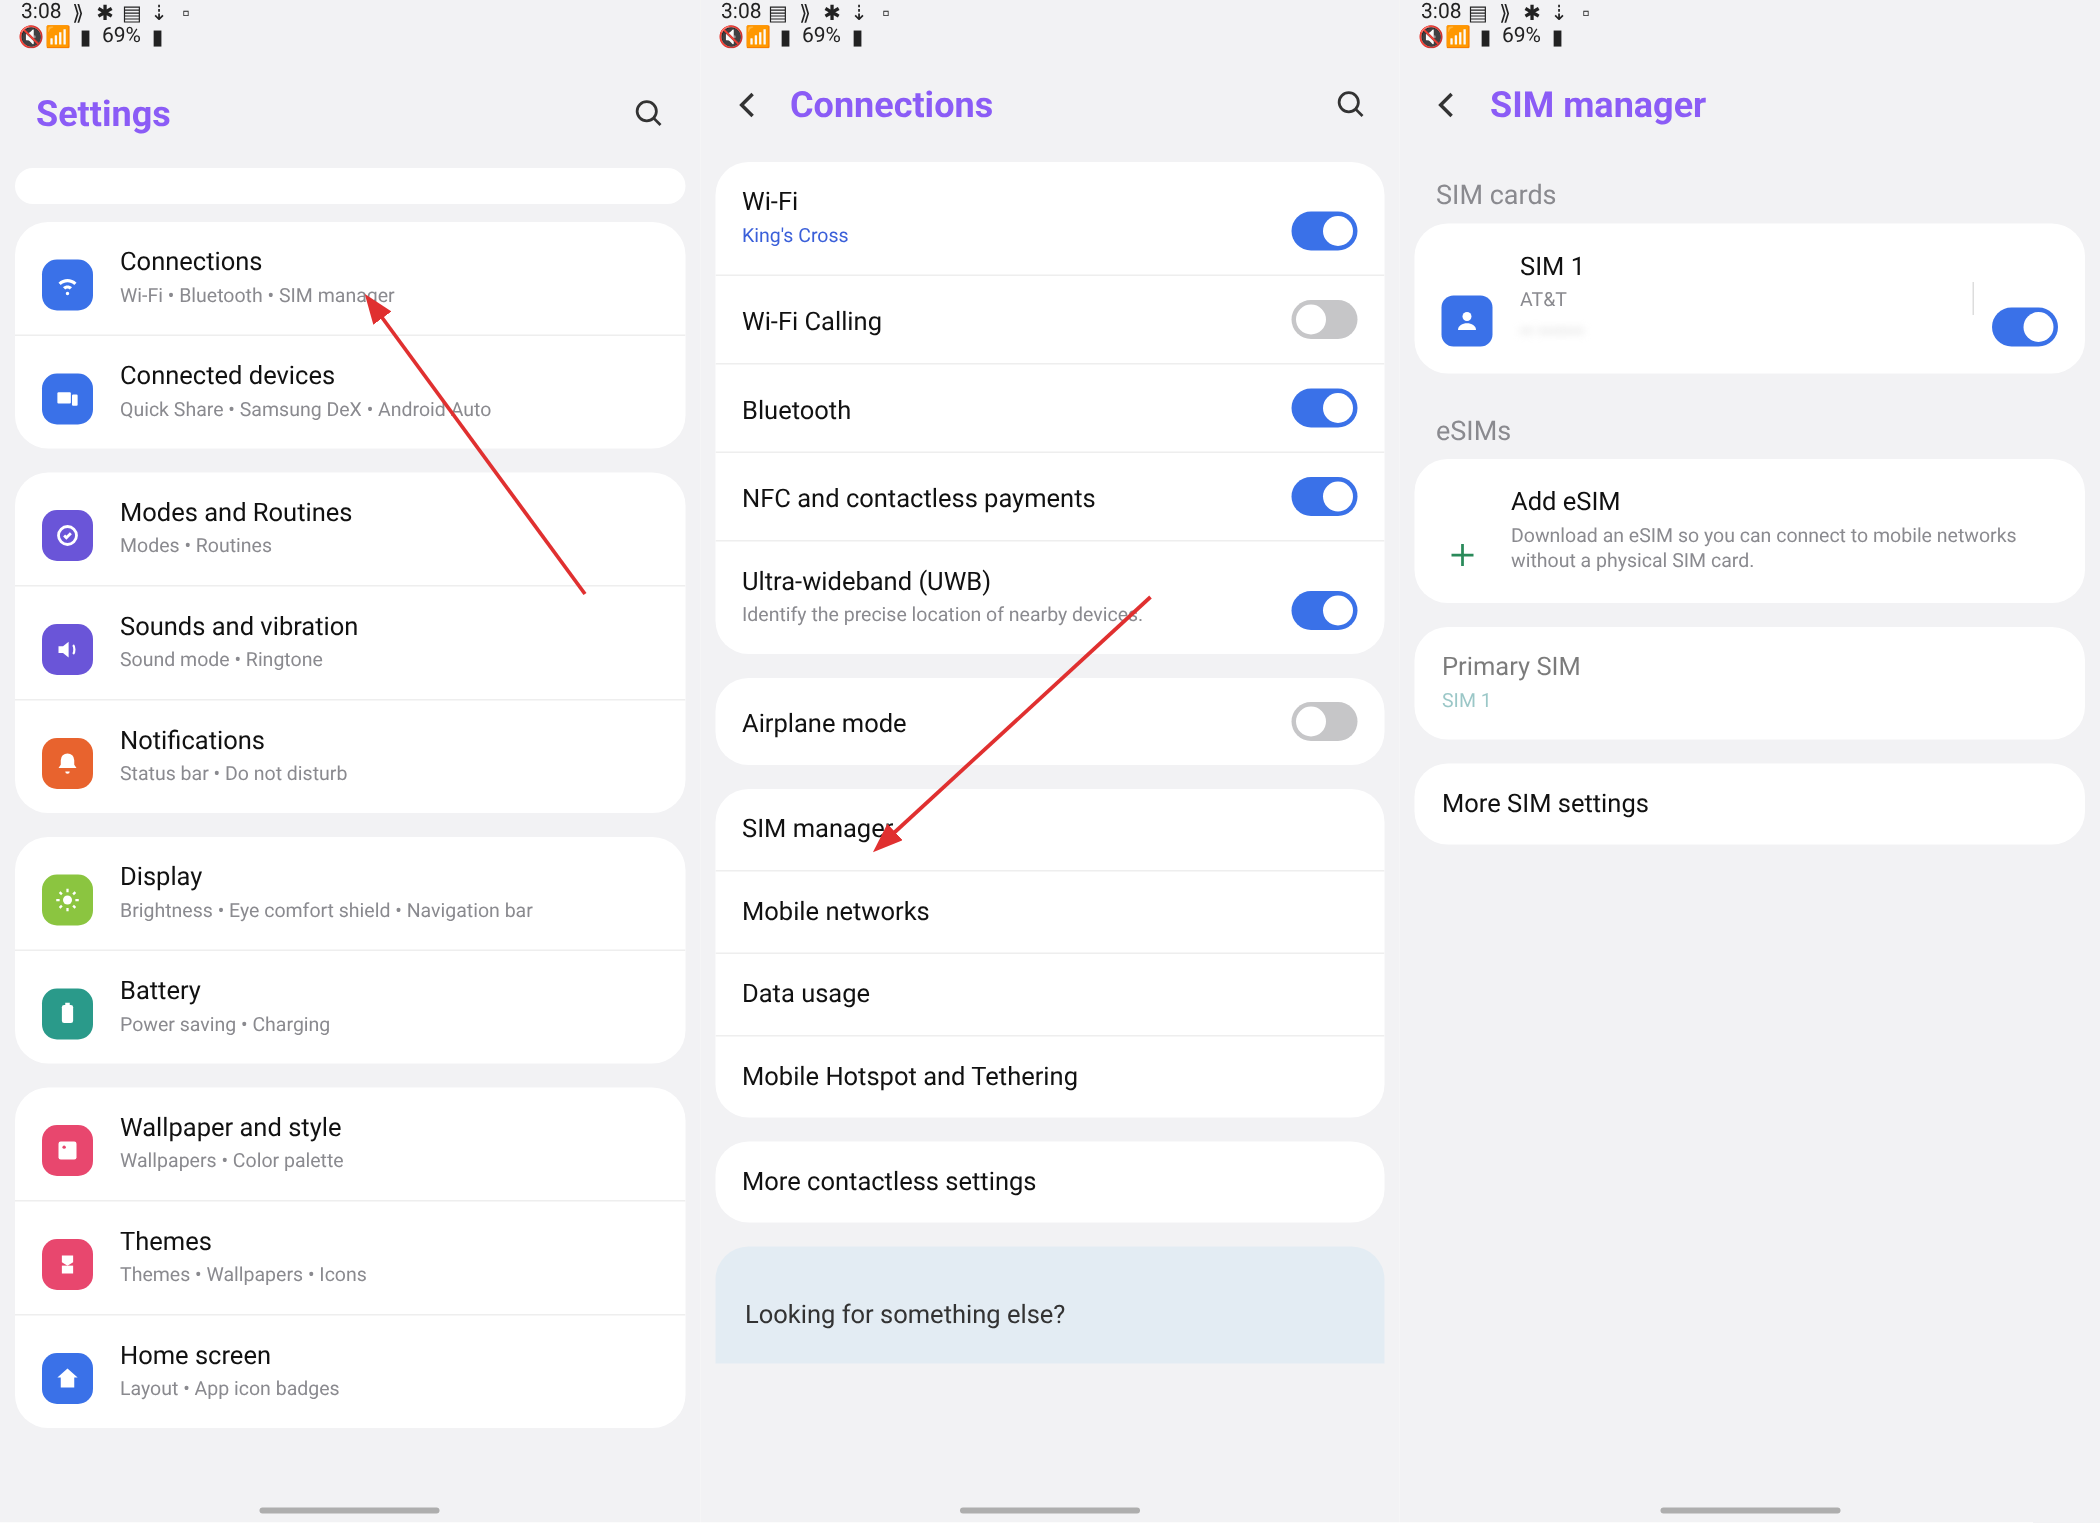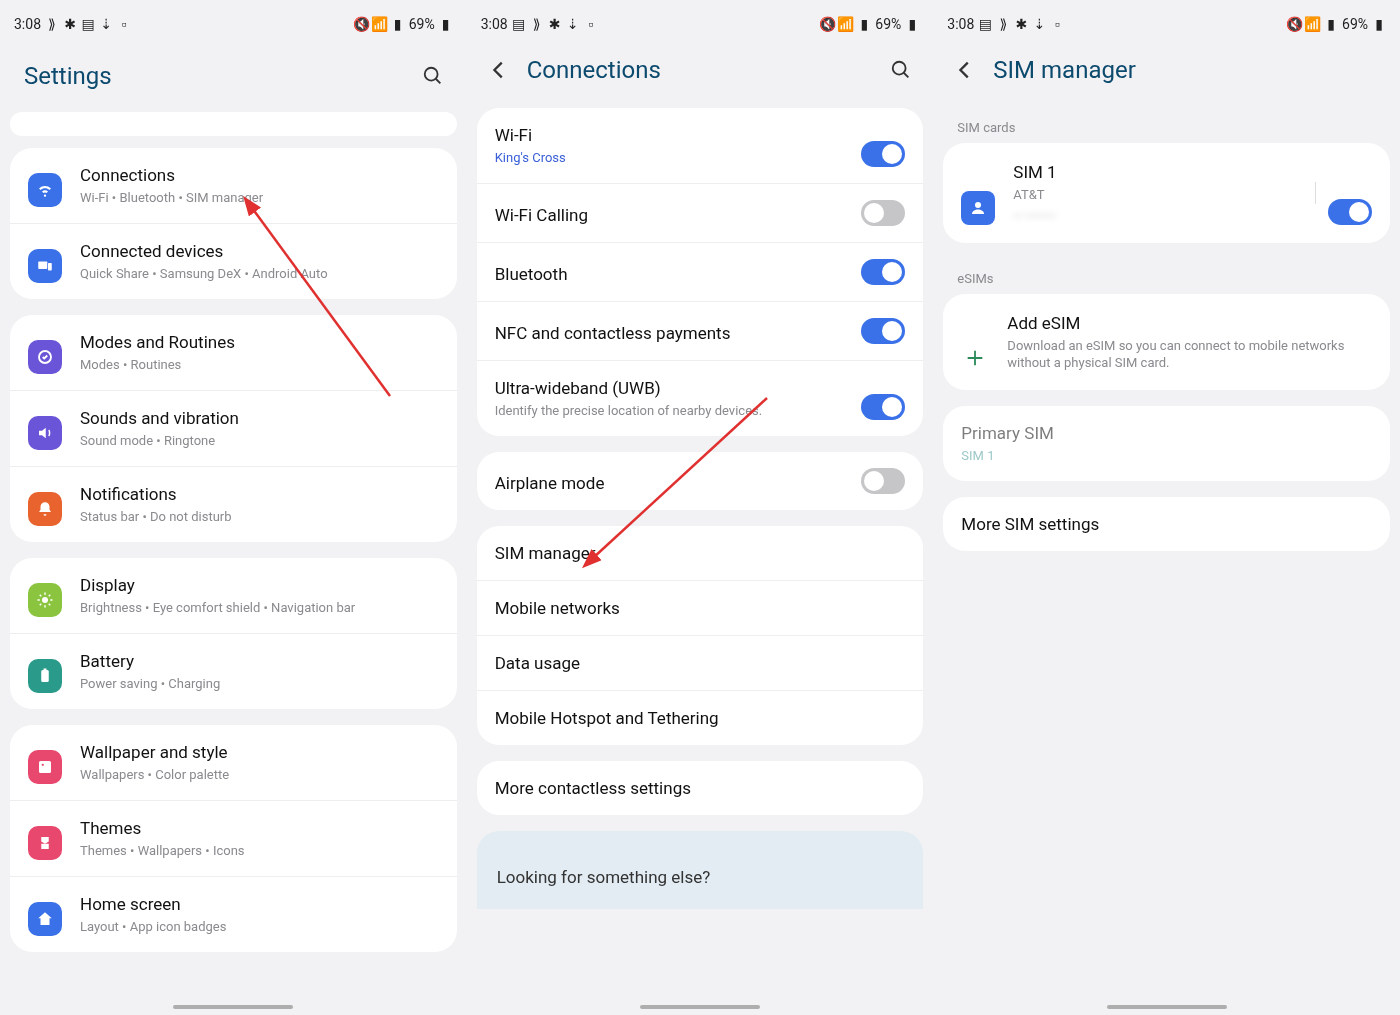--- a/index.html
+++ b/index.html
@@ -1,27 +1,27 @@
 <!DOCTYPE html>
 <html><head>
 <meta charset="utf-8">
 <style>
   * { box-sizing: border-box; margin: 0; padding: 0; }
   html, body { width: 1400px; height: 1015px; font-family: -apple-system, Roboto, 'Segoe UI', sans-serif; background: #fff; overflow: hidden; }
   .screens { display: flex; width: 100%; height: 100%; }
   .phone { width: 430px; height: 100%; background: #f2f2f4; position: relative; overflow: hidden; }
   .phone:nth-child(1), .phone:nth-child(2), .phone:nth-child(3) { flex: 1; }
-  .statusbar { height: 32px; display: flex; justify-content: space-between; align-items: flex-end; padding: 0 14px; font-size: 14px; color: #222; background: #f2f2f4; }
+  .statusbar { height: 32px; display: flex; justify-content: space-between; align-items: flex-start; padding: 0 14px; font-size: 14px; color: #222; background: #f2f2f4; flex-direction: column; }
   .statusbar .left, .statusbar .right { display: flex; align-items: center; gap: 4px; }
   .sb-icon { width: 14px; height: 14px; display: inline-flex; align-items: center; justify-content: center; }
   .page-header { display: flex; align-items: center; padding: 24px 18px 24px 18px; gap: 14px; }
   .page-header.large { padding: 30px 20px 22px 24px; }
-  .page-title { font-size: 24px; font-weight: 400; color: #0c4a6e; flex: 1; }
+  .page-title { font-size: 24px; font-weight: 700; color: #8b5cf6; flex: 1; }
   .back-btn, .search-btn { display: flex; align-items: center; justify-content: center; width: 28px; height: 28px; }
-  .section-label { font-size: 13px; color: #8a8a8f; padding: 12px 24px 8px 24px; }
+  .section-label { font-size: 18px; color: #8a8a8f; padding: 12px 24px 8px 24px; }
   .card { background: #fff; border-radius: 22px; margin: 0 10px 16px 10px; overflow: hidden; }
   .row { display: flex; align-items: flex-end; padding: 16px 18px; position: relative; }
   .row.tall { padding: 18px 18px; }
   .row + .row { border-top: 1px solid #eee; }
   .icon-sq { width: 34px; height: 34px; border-radius: 10px; display: flex; align-items: center; justify-content: center; margin-right: 18px; flex-shrink: 0; }
   .row-text { flex: 1; min-width: 0; }
   .row-title { font-size: 17px; color: #111; line-height: 1.3; }
   .row-sub { font-size: 13px; color: #8a8a8f; margin-top: 4px; line-height: 1.3; }
   .row-sub.blue { color: #3a5fd9; }
   .row-sub.teal { color: #4a9a9a; }

